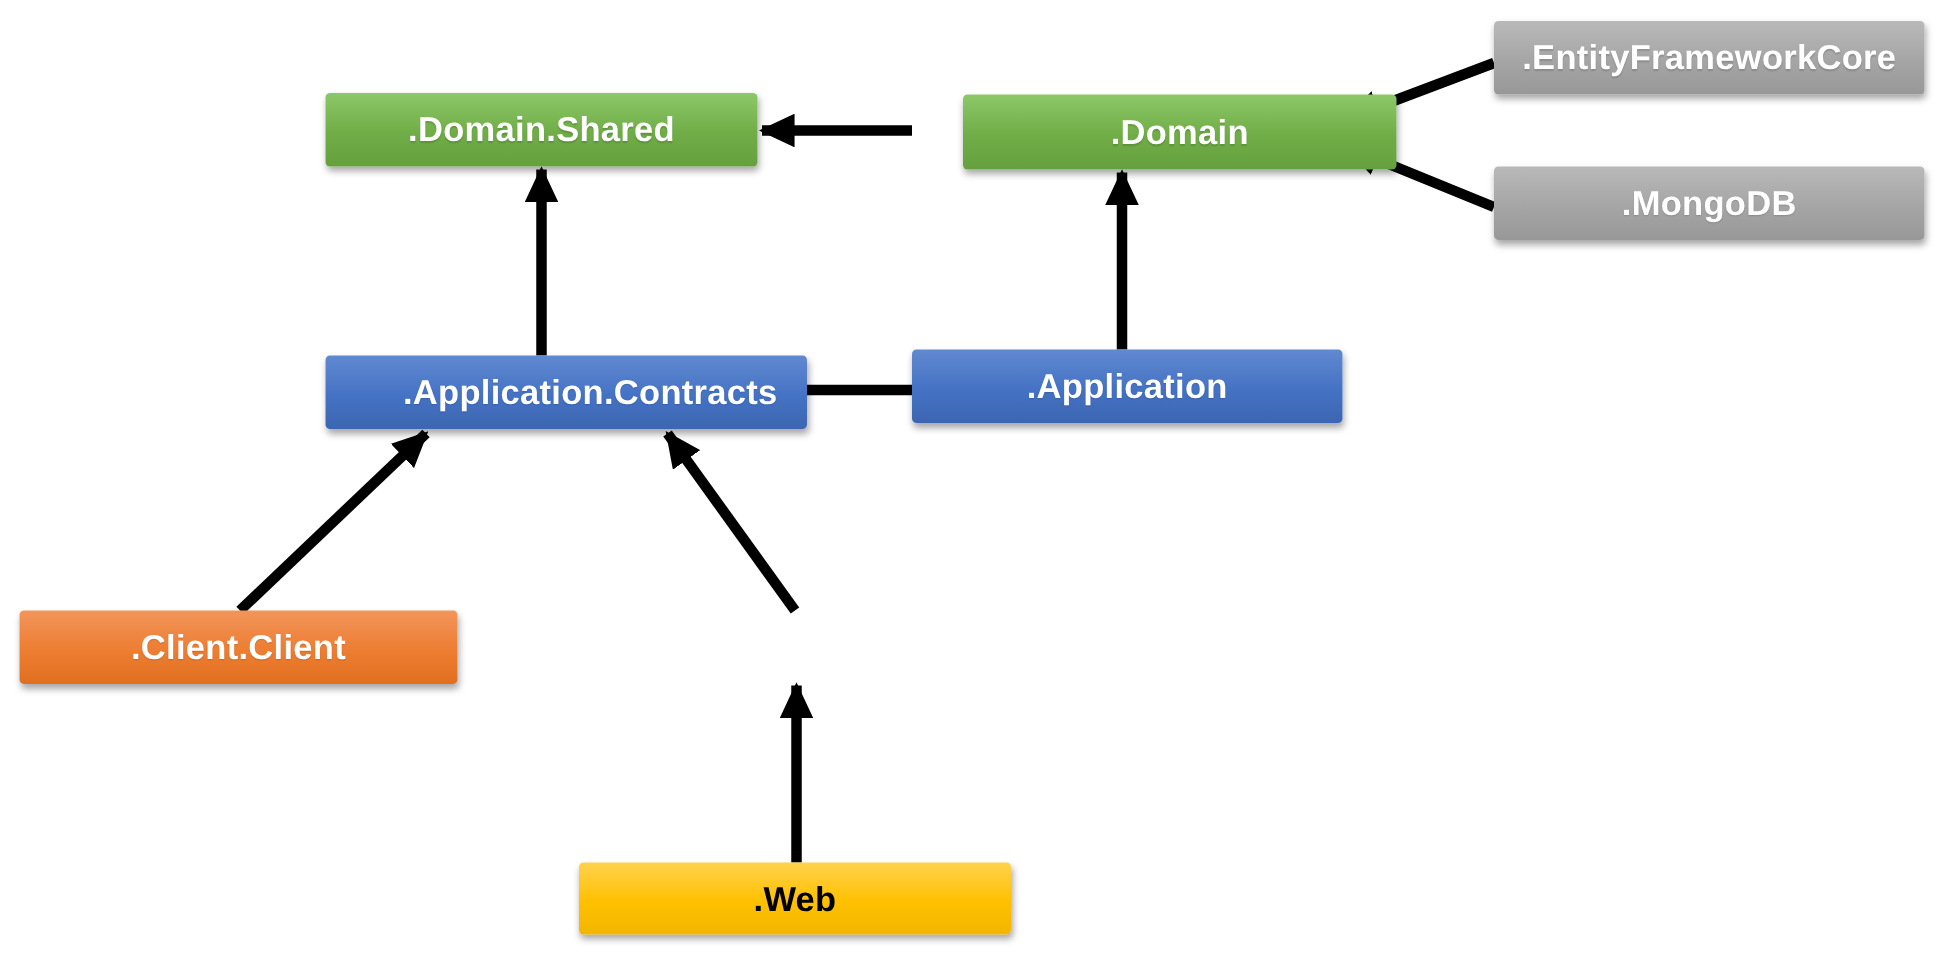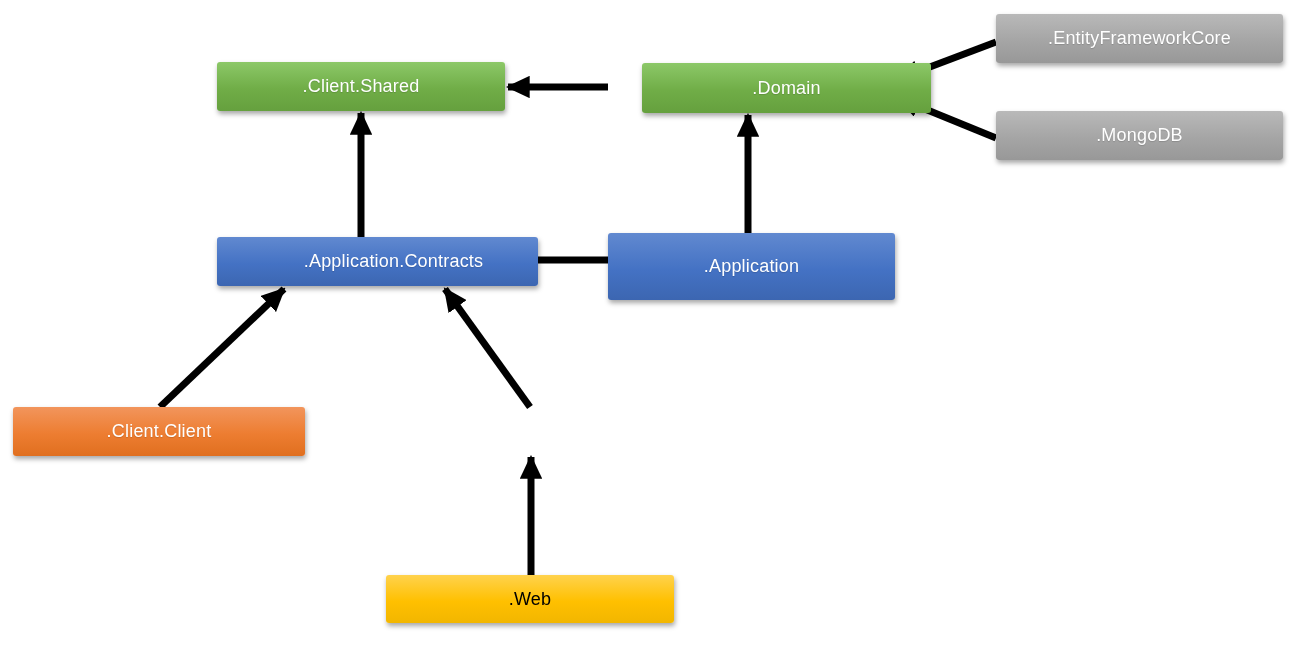--- a/index.html
+++ b/index.html
@@ -20,22 +20,22 @@
     left: 0; top: 0;
     width: 1300px;
     height: 645px;
     pointer-events: none;
   }
   .node {
     position: absolute;
     display: flex;
     align-items: center;
     justify-content: center;
-    font-weight: 400;
-    font-size: 18px;
+    font-weight: 700;
+    font-size: 23px;
     color: #ffffff;
     border-radius: 3px;
     box-shadow: 1px 3px 5px rgba(0,0,0,0.35);
     text-shadow: 0 1px 1px rgba(0,0,0,0.15);
     letter-spacing: 0.2px;
     white-space: nowrap;
   }
   .node.green {
     background: linear-gradient(180deg, #8cc868 0%, #70ad47 55%, #65a03e 100%);
   }
@@ -53,21 +53,21 @@
     color: #000000;
     text-shadow: none;
   }
 
   
   #node-domain-shared   { left: 217px; top: 62px;  width: 288px; height: 49px; }
   #node-domain          { left: 606px; top: 63px;  width: 289px; height: 50px; margin-left: 36px; }
   #node-efcore          { left: 996px; top: 14px;  width: 287px; height: 49px; }
   #node-mongodb         { left: 996px; top: 111px; width: 287px; height: 49px; }
   #node-app-contracts   { left: 217px; top: 237px; width: 289px; height: 49px; padding-left: 32px; }
-  #node-application     { left: 608px; top: 233px; width: 287px; height: 67px; }
+  #node-application     { left: 608px; top: 233px; width: 287px; height: 49px; }
   #node-httpapi-client  { left: 13px;  top: 407px; width: 292px; height: 49px; }
   #node-httpapi         { left: 388px; top: 407px; width: 288px; height: 48px; }
   #node-web             { left: 386px; top: 575px; width: 288px; height: 48px; }
 </style>
 </head>
 <body>
 
 <div id="canvas">
 
   <svg id="arrows" viewBox="0 0 1300 645" xmlns="http://www.w3.org/2000/svg">
@@ -82,21 +82,21 @@
       <line x1="996" y1="138" x2="898" y2="98" marker-end="url(#ah)"></line>
       <line x1="748" y1="233" x2="748" y2="115" marker-end="url(#ah)"></line>
       <line x1="608" y1="260" x2="508" y2="260" marker-end="url(#ah)"></line>
       <line x1="361" y1="237" x2="361" y2="113" marker-end="url(#ah)"></line>
       <line x1="160" y1="407" x2="284" y2="289" marker-end="url(#ah)"></line>
       <line x1="530" y1="407" x2="445" y2="289" marker-end="url(#ah)"></line>
       <line x1="531" y1="575" x2="531" y2="457" marker-end="url(#ah)"></line>
     </g>
   </svg>
 
-  <div class="node green" id="node-domain-shared">.Client.Shared</div>
+  <div class="node green" id="node-domain-shared">.Domain.Shared</div>
 
   <div class="node green" id="node-domain">.Domain</div>
 
   <div class="node gray" id="node-efcore">.EntityFrameworkCore</div>
 
   <div class="node gray" id="node-mongodb">.MongoDB</div>
 
   <div class="node blue" id="node-app-contracts">.Application.Contracts</div>
 
   <div class="node blue" id="node-application">.Application</div>

